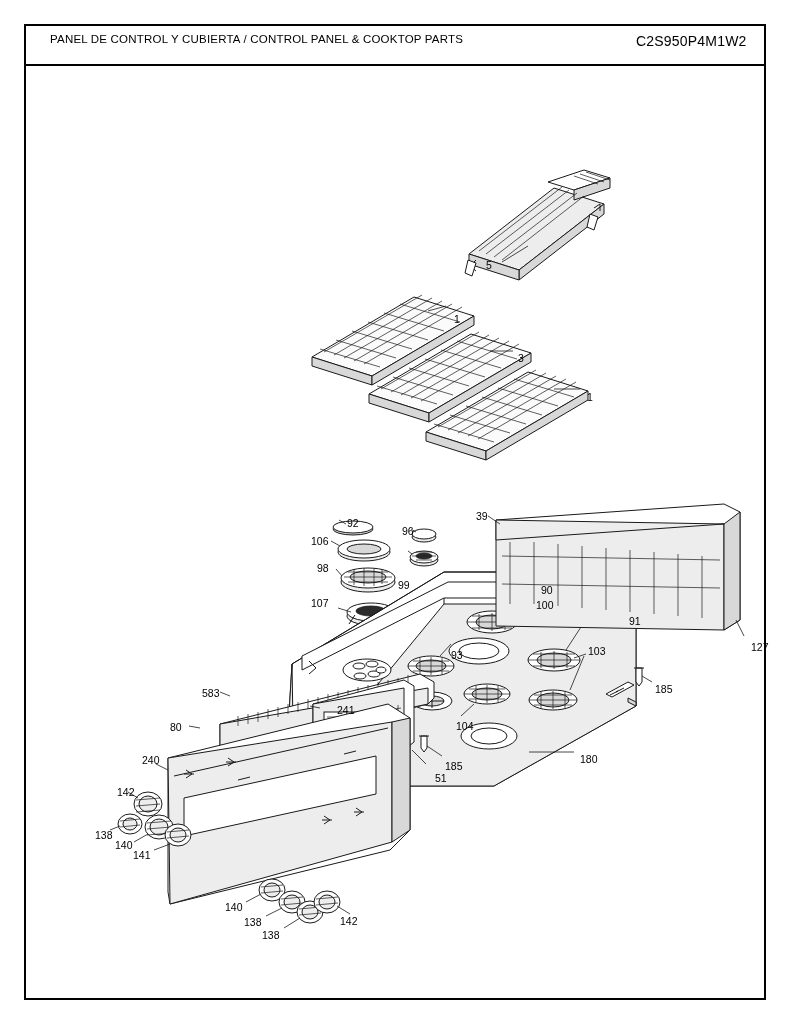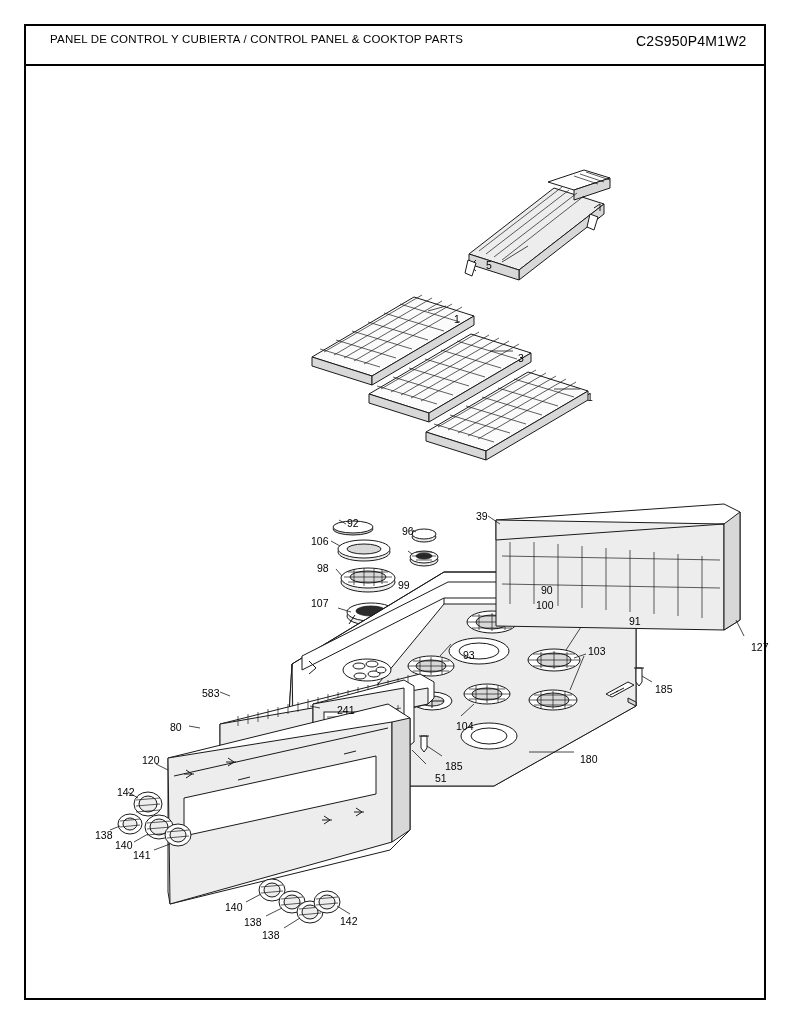--- a/index.html
+++ b/index.html
@@ -533,31 +533,31 @@
       <div class="callout" style="left: 402px; top: 526px;">96</div>
       <div class="callout" style="left: 476px; top: 511px;">39</div>
       <div class="callout" style="left: 311px; top: 536px;">106</div>
       <div class="callout" style="left: 398px; top: 547px; margin-top: 33px;">99</div>
       <div class="callout" style="left: 317px; top: 563px;">98</div>
       <div class="callout" style="left: 521px; top: 585px; margin-left: 20px;">90</div>
       <div class="callout" style="left: 536px; top: 600px;">100</div>
       <div class="callout" style="left: 311px; top: 598px;">107</div>
       <div class="callout" style="left: 585px; top: 616px; margin-left: 44px;">91</div>
       <div class="callout" style="left: 588px; top: 646px;">103</div>
-      <div class="callout" style="left: 463px; top: 650px;">93</div>
+      <div class="callout" style="left: 451px; top: 650px;">93</div>
       <div class="callout" style="left: 751px; top: 642px;">127</div>
       <div class="callout" style="left: 655px; top: 684px;">185</div>
       <div class="callout" style="left: 202px; top: 688px;">583</div>
       <div class="callout" style="left: 293px; top: 705px; margin-left: 44px;">241</div>
       <div class="callout" style="left: 456px; top: 721px;">104</div>
       <div class="callout" style="left: 170px; top: 722px;">80</div>
       <div class="callout" style="left: 445px; top: 761px;">185</div>
       <div class="callout" style="left: 435px; top: 773px;">51</div>
       <div class="callout" style="left: 580px; top: 754px;">180</div>
-      <div class="callout" style="left: 142px; top: 755px;">120</div>
+      <div class="callout" style="left: 142px; top: 755px;">240</div>
       <div class="callout" style="left: 117px; top: 787px;">142</div>
       <div class="callout" style="left: 95px; top: 830px;">138</div>
       <div class="callout" style="left: 115px; top: 840px;">140</div>
       <div class="callout" style="left: 133px; top: 850px;">141</div>
       <div class="callout" style="left: 225px; top: 902px;">140</div>
       <div class="callout" style="left: 244px; top: 917px;">138</div>
       <div class="callout" style="left: 262px; top: 930px;">138</div>
       <div class="callout" style="left: 340px; top: 916px;">142</div>
     </div>
 

